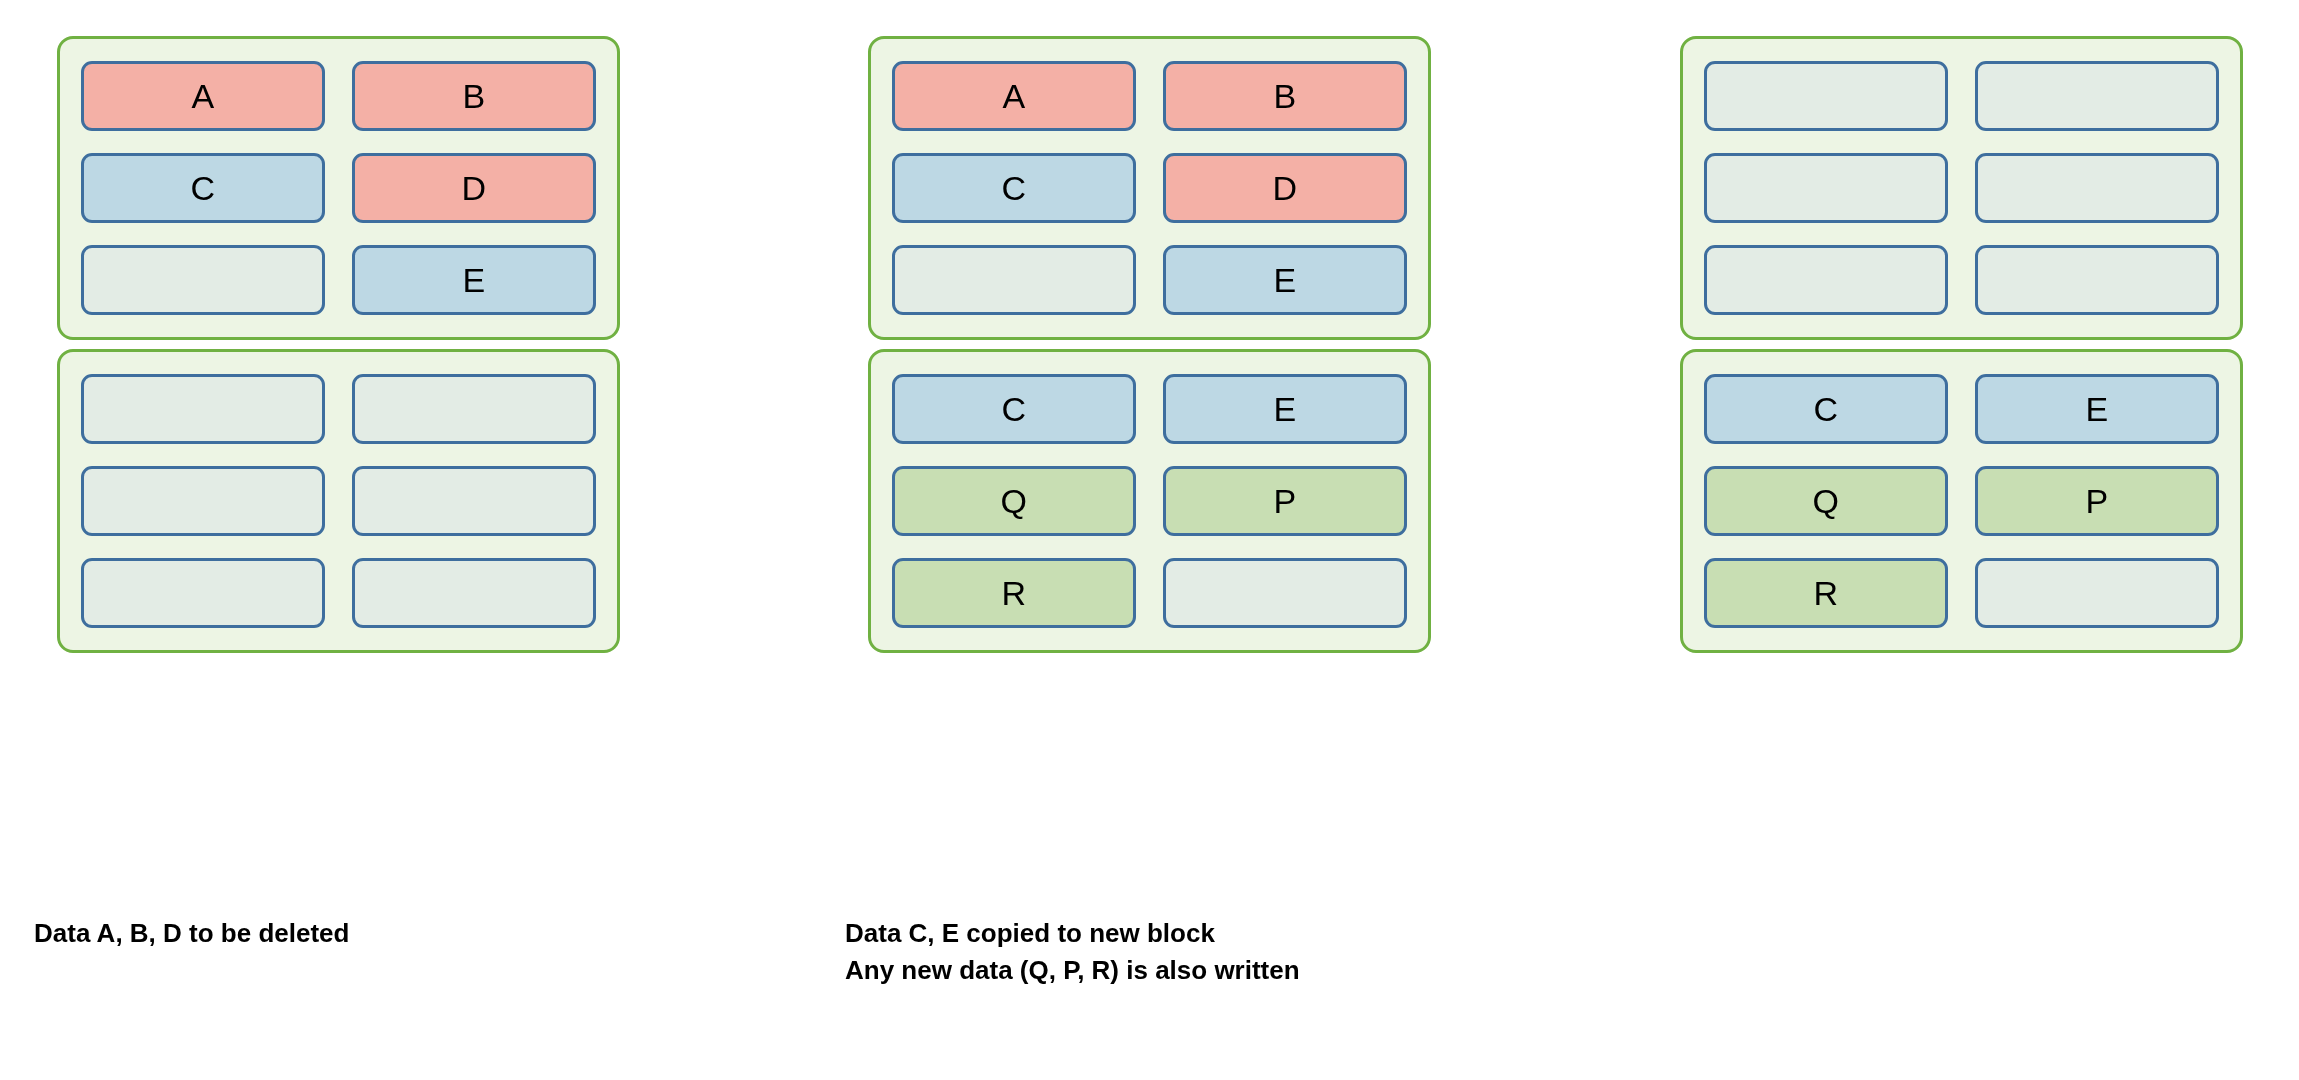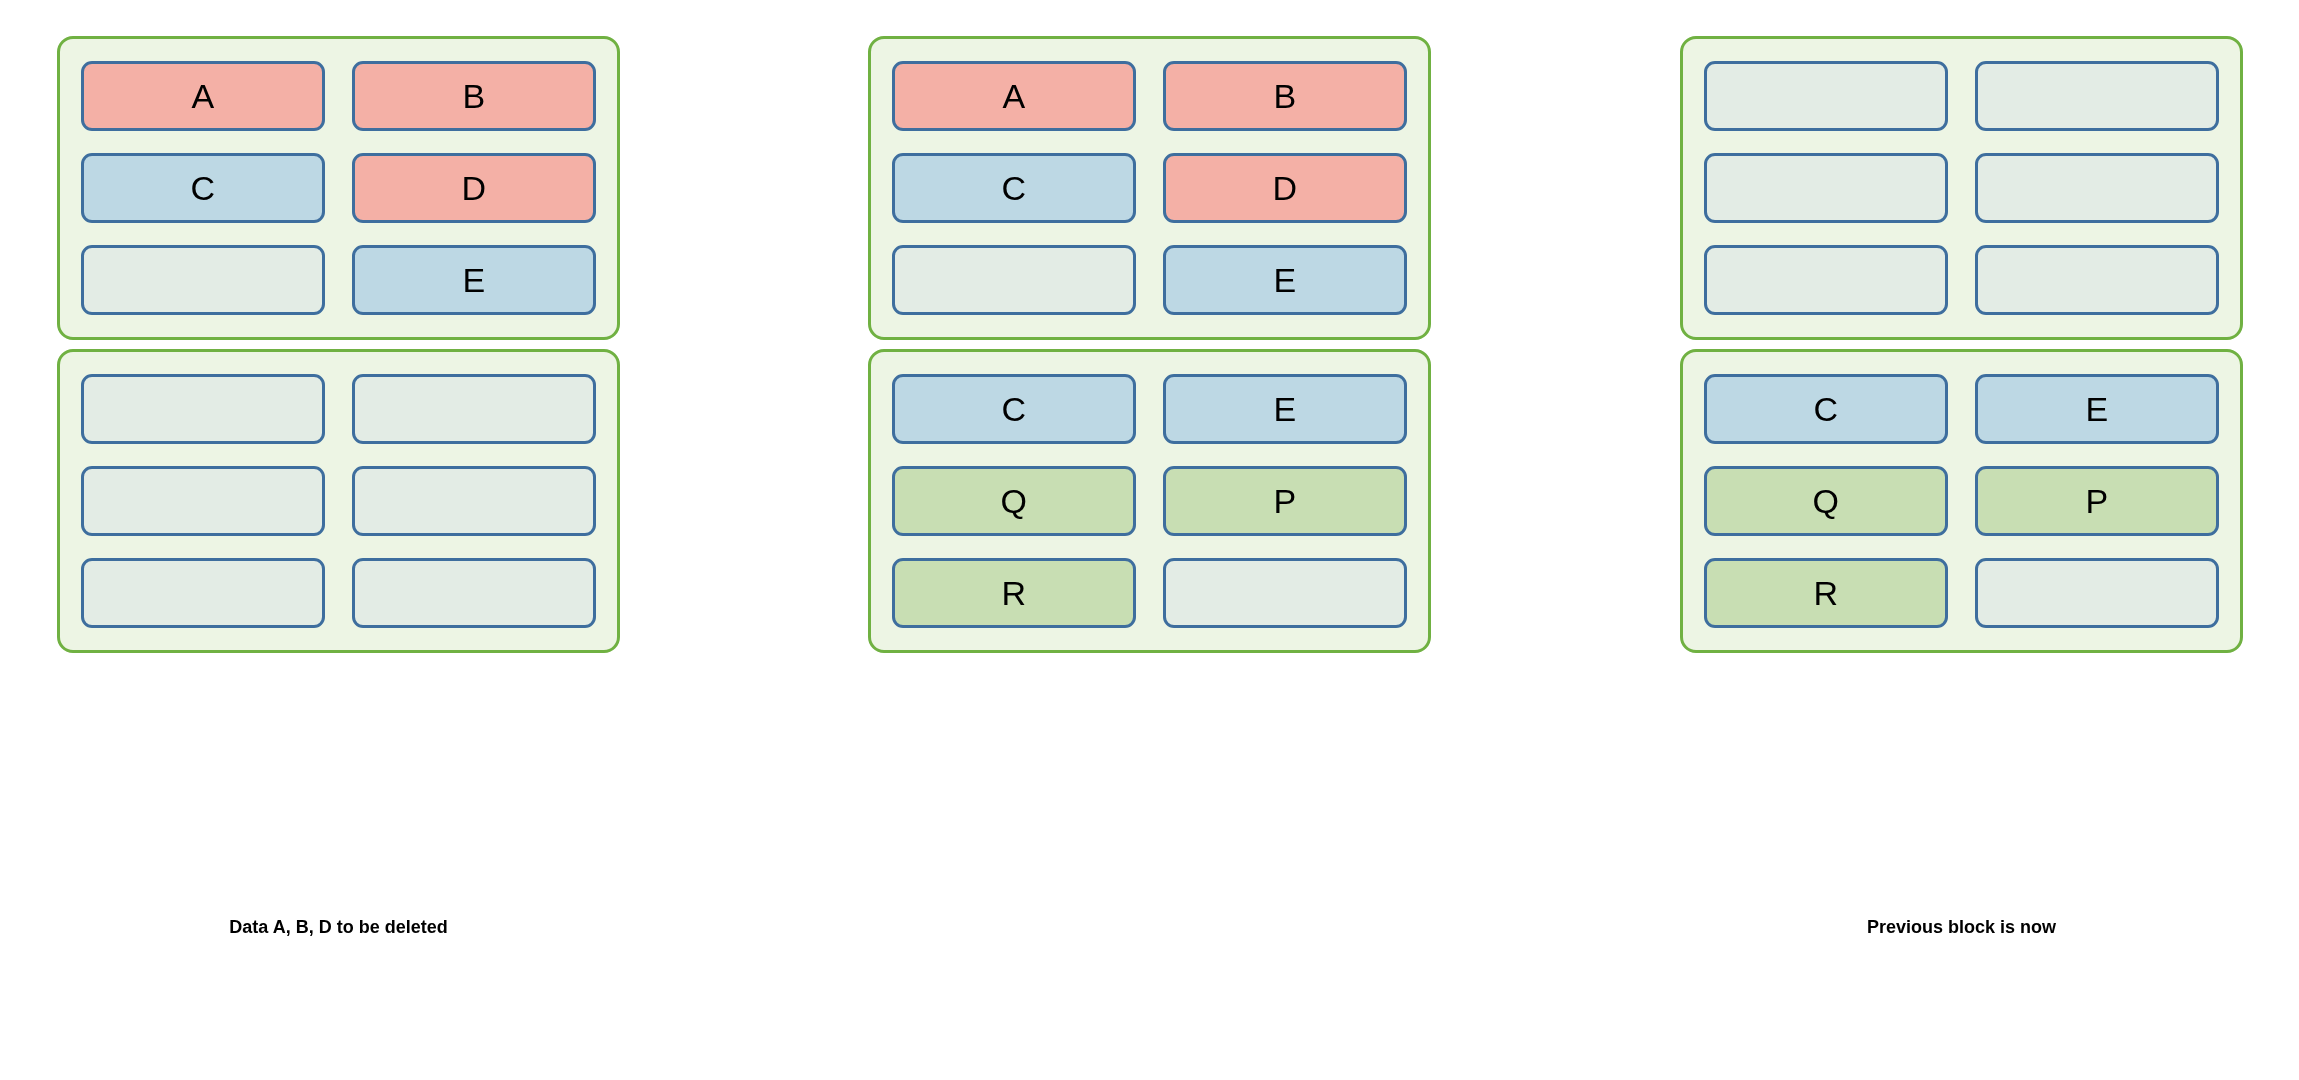--- a/index.html
+++ b/index.html
@@ -67,24 +67,23 @@
 
   .cell.empty   { background: #e3ece5; }
   .cell.invalid { background: #f4b0a6; }
   .cell.valid   { background: #bdd8e4; }
   .cell.new     { background: #c8deb3; }
 
   
   .caption {
     position: absolute;
     top: 915px;
-    left: 0;
+    left: 12px;
     width: 633px;
-    text-align: center;
-    font-size: 18px;
+    font-size: 26px;
     font-weight: bold;
     line-height: 1.42;
     color: #000000;
     font-family: "Liberation Sans", "DejaVu Sans", sans-serif;
   }
   .caption .line { display: block; white-space: nowrap; }
 </style>
 </head>
 <body>
 
@@ -120,35 +119,38 @@
         <div class="cell valid">E</div>
       </div>
       <div class="block row-bottom">
         <div class="cell valid">C</div>
         <div class="cell valid">E</div>
         <div class="cell new">Q</div>
         <div class="cell new">P</div>
         <div class="cell new">R</div>
         <div class="cell empty"></div>
       </div>
+      <div class="caption">
+        <span class="line">Data C, E copied to new block</span>
+        <span class="line">Any new data (Q, P, R) is also written</span>
+      </div>
     </div>
     <div class="column col-2">
       <div class="block row-top">
         <div class="cell empty"></div>
         <div class="cell empty"></div>
         <div class="cell empty"></div>
         <div class="cell empty"></div>
         <div class="cell empty"></div>
         <div class="cell empty"></div>
       </div>
       <div class="block row-bottom">
         <div class="cell valid">C</div>
         <div class="cell valid">E</div>
         <div class="cell new">Q</div>
         <div class="cell new">P</div>
         <div class="cell new">R</div>
         <div class="cell empty"></div>
       </div>
       <div class="caption">
-        <span class="line">Previous block is now</span>
       </div>
     </div>
   </div>
 
 </body></html>

